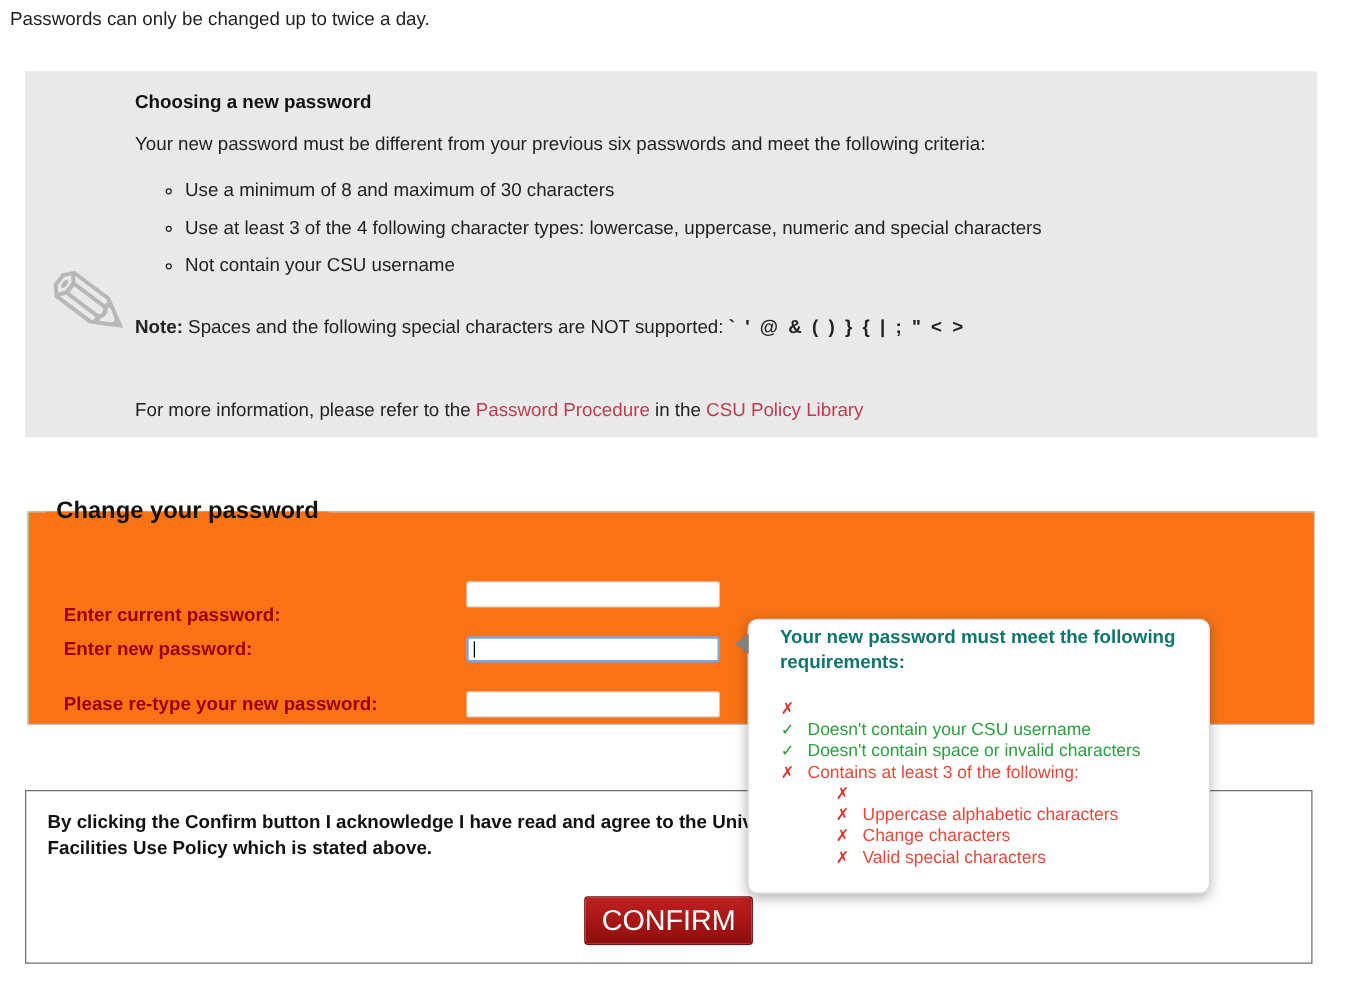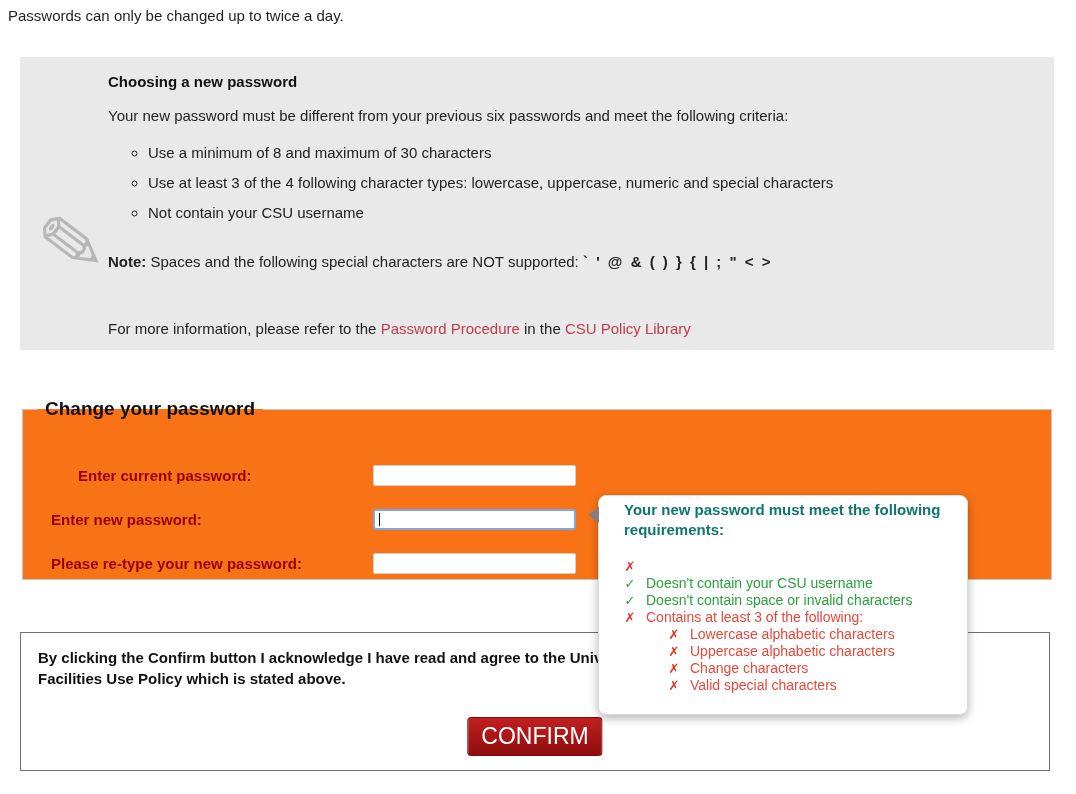--- a/index.html
+++ b/index.html
@@ -77,21 +77,21 @@
       <li>Use a minimum of 8 and maximum of 30 characters</li>
       <li>Use at least 3 of the 4 following character types: lowercase, uppercase, numeric and special characters</li>
       <li>Not contain your CSU username</li>
     </ul>
     <div class="ib-note"><b>Note:</b><span> Spaces and the following special characters are NOT supported: </span><b class="chars">` ' @ &amp; ( ) } { | ; " &lt; &gt;</b></div>
     <div class="ib-more"><span>For more information, please refer to the </span><a class="red-link">Password Procedure</a><span> in the </span><a class="red-link">CSU Policy Library</a></div>
   </div>
 
   <fieldset class="pw-form">
     <legend>Change your password</legend>
-    <label class="form-label" style="top:47px;margin-left:27px;">Enter current password:</label>
+    <label class="form-label" style="top:64px;">Enter current password:</label>
     <div class="pw-input" style="top:45px;"></div>
     <label class="form-label" style="top:91px;">Enter new password:</label>
     <div class="pw-input focused" style="top:89px;">
         <span class="caret"></span>
       </div>
     <label class="form-label" style="top:135px;">Please re-type your new password:</label>
     <div class="pw-input" style="top:133px;"></div>
   </fieldset>
 
   <div class="confirm-box">
@@ -116,21 +116,20 @@
         <div class="tip-row pass">
           <span class="tip-glyph">✓</span>
           <span class="tip-text">Doesn't contain space or invalid characters</span>
         </div>
         <div class="tip-row fail">
           <span class="tip-glyph">✗</span>
           <span class="tip-text">Contains at least 3 of the following:</span>
         </div>
         <div class="tip-row fail indent">
           <span class="tip-glyph">✗</span>
-          <span class="tip-text">Lowercase alphabetic characters</span>
         </div>
         <div class="tip-row fail indent">
           <span class="tip-glyph">✗</span>
           <span class="tip-text">Uppercase alphabetic characters</span>
         </div>
         <div class="tip-row fail indent">
           <span class="tip-glyph">✗</span>
           <span class="tip-text">Change characters</span>
         </div>
         <div class="tip-row fail indent">

